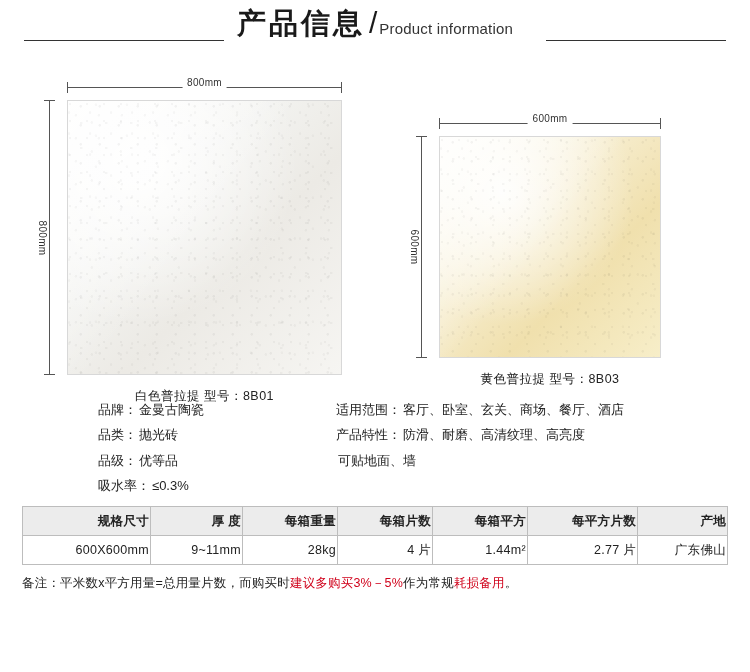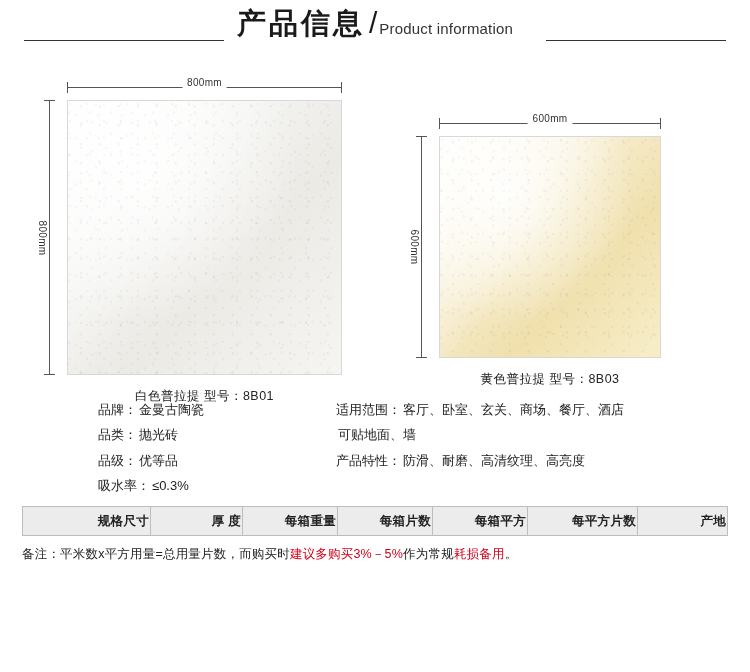--- a/index.html
+++ b/index.html
@@ -295,43 +295,52 @@
       <span class="spec-val">≤0.3%</span>
     </div>
   </div>
 
   <div class="spec-col right">
     <div class="spec-row">
       <span class="spec-key">适用范围：</span>
       <span class="spec-val">客厅、卧室、玄关、商场、餐厅、酒店</span>
     </div>
     <div class="spec-row">
+      <span class="spec-key">产品特性：</span>
+      <span class="spec-val">防滑、耐磨、高清纹理、高亮度</span>
+    </div>
+    <div class="spec-row">
       <span class="spec-key"></span>
       <span class="spec-val">可贴地面、墙</span>
-    </div>
-    <div class="spec-row">
-      <span class="spec-key">产品特性：</span>
-      <span class="spec-val">防滑、耐磨、高清纹理、高亮度</span>
     </div>
   </div>
 </div>
 
 <div class="table-wrap">
   <table class="spec-table">
     <thead>
       <tr>
         <th style="width:128px;">规格尺寸</th>
         <th style="width:92px;">厚 度</th>
         <th style="width:95px;">每箱重量</th>
         <th style="width:95px;">每箱片数</th>
         <th style="width:95px;">每箱平方</th>
         <th style="width:110px;">每平方片数</th>
         <th>产地</th>
       </tr>
     </thead>
     <tbody>
+      <tr>
+        <td>600X600mm</td>
+        <td>9~11mm</td>
+        <td>28kg</td>
+        <td>4 片</td>
+        <td>1.44m²</td>
+        <td>2.77 片</td>
+        <td>广东佛山</td>
+      </tr>
     </tbody>
   </table>
 </div>
 
 <div class="note">
   <span>备注：平米数x平方用量=总用量片数，而购买时</span><span class="red">建议多购买3%－5%</span><span>作为常规</span><span class="red">耗损备用</span><span>。</span>
 </div>
 
 </body></html>

